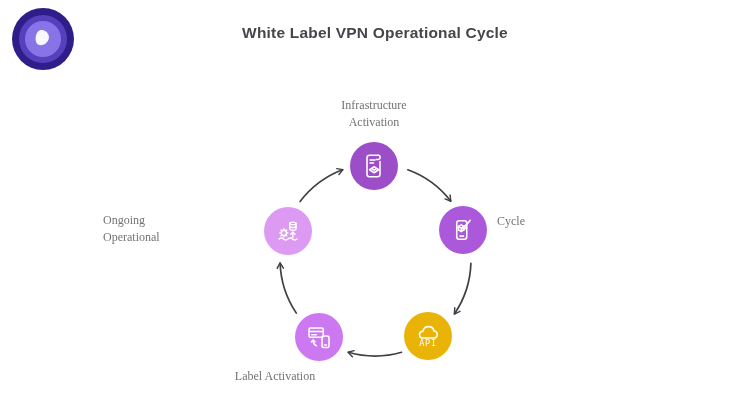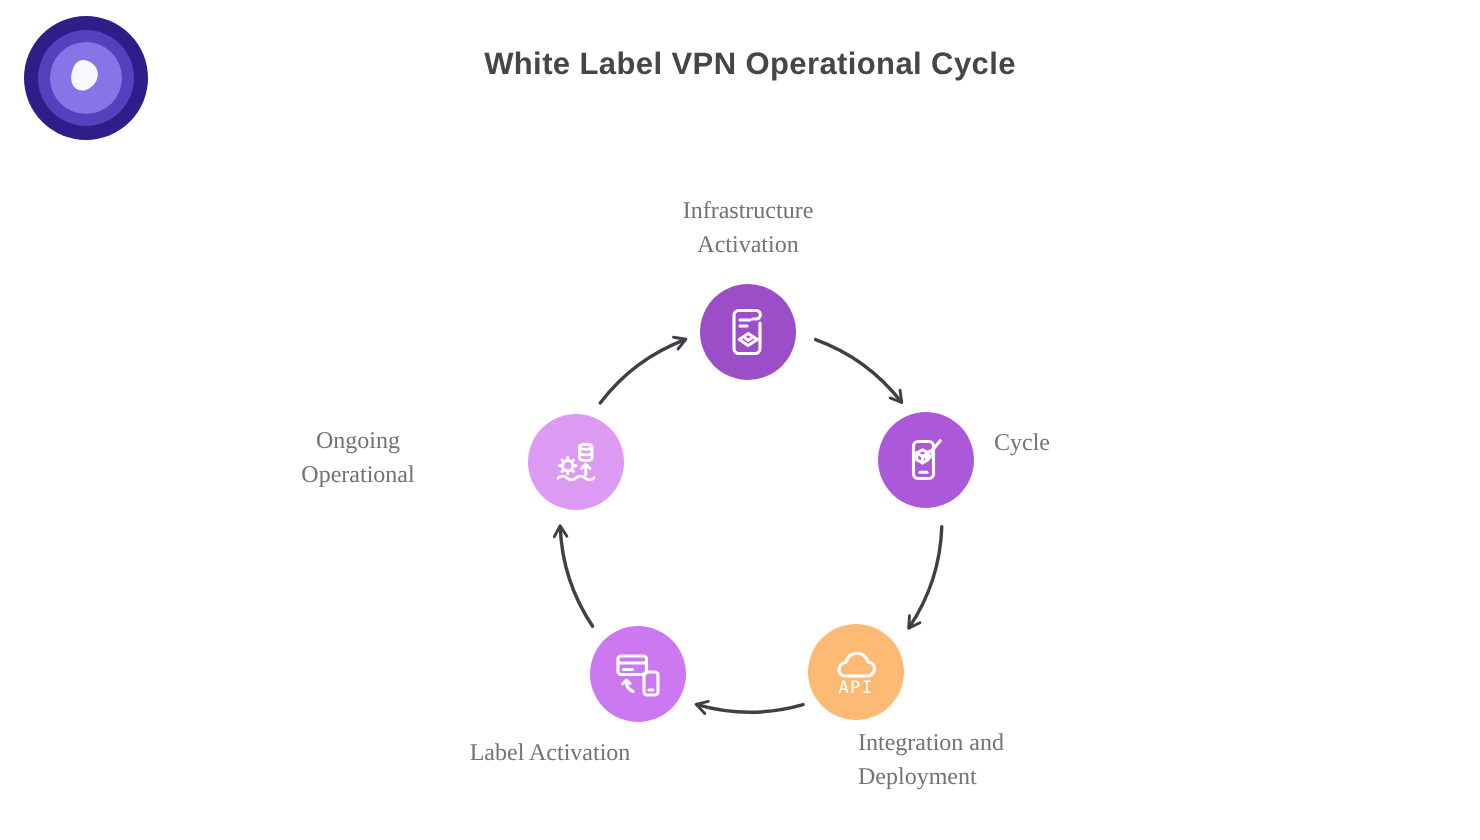--- a/index.html
+++ b/index.html
@@ -27,21 +27,21 @@
     position:absolute;width:48px;height:48px;border-radius:50%;
     display:flex;align-items:center;justify-content:center;
   }
   .node svg{display:block;}
   .label{
     position:absolute;font-size:12px;line-height:17px;color:#737373;font-family:Liberation Serif, serif;
   }
   .label span{display:block;}
   .lab-center{text-align:center;}
   .lab-left{text-align:left;}
-  .lab-right{text-align:center;}
+  .lab-right{text-align:left;}
 </style>
 </head>
 <body>
 
 <div class="canvas">
 
   <div class="logo">
     <div class="ring r1" style="background-color: rgb(47, 29, 138);"></div>
     <div class="ring r2" style="background-color: rgb(86, 64, 190);"></div>
     <div class="ring r3" style="background-color: rgb(136, 116, 230);"></div>
@@ -89,29 +89,25 @@
       <path d="M10.6 7.9 L12.9 9.2 V11.9 L10.6 13.2 L8.3 11.9 V9.2 Z"></path>
       <path d="M8.3 9.2 L10.6 10.5 L12.9 9.2 M10.6 10.5 V13.2"></path>
       <path d="M17.7 4.3 L14.1 8.5"></path>
       <ellipse cx="13.2" cy="9.9" rx="1.7" ry="1.05" transform="rotate(-48 13.2 9.9)"></ellipse>
     </svg>
   </div>
   <div class="label lab-left" style="left:497px;top:213px;width:120px;">
     <span>Cycle</span>
   </div>
 
-  <div class="node" style="left: 404px; top: 312px; background-color: #fdba74;">
+  <div class="node" style="left: 404px; top: 312px; background-color: #eab308;">
     <svg width="30" height="30" viewBox="0 0 24 24" fill="none" stroke="#ffffff" stroke-width="1.25" stroke-linecap="round" stroke-linejoin="round">
       <path d="M7.6 13.6 h8.9 c1.6 0 2.9 -1.2 2.9 -2.8 c0 -1.5 -1.1 -2.7 -2.6 -2.8 C16.4 6 14.6 4.5 12.4 4.5 c-2.2 0 -4 1.5 -4.4 3.6 C6.4 8.3 5.2 9.5 5.2 11 c0 1.5 1 2.6 2.4 2.6 z"></path>
       <text x="12" y="20.2" text-anchor="middle" font-size="6.8" letter-spacing="0.6" fill="#ffffff" stroke="none" font-family="DejaVu Sans Mono, monospace">API</text>
     </svg>
-  </div>
-  <div class="label lab-left" style="left:429px;top:363px;width:120px;">
-    <span>Integration and</span>
-    <span>Deployment</span>
   </div>
 
   <div class="node" style="left: 295px; top: 313px; background-color: rgb(204, 121, 241);">
     <svg width="30" height="30" viewBox="0 0 24 24" fill="none" stroke="#ffffff" stroke-width="1.25" stroke-linecap="round" stroke-linejoin="round">
       <rect x="4" y="4.8" width="11.4" height="7.4" rx="1.2"></rect>
       <path d="M4 7.6 h11.4"></path>
       <path d="M6.2 10.2 h3.6"></path>
       <rect x="14.4" y="11.2" width="5.6" height="9.2" rx="1.3"></rect>
       <path d="M16.4 18.4 h1.6"></path>
       <path d="M10 19 A4.6 4.6 0 0 1 7.3 14.6"></path>

